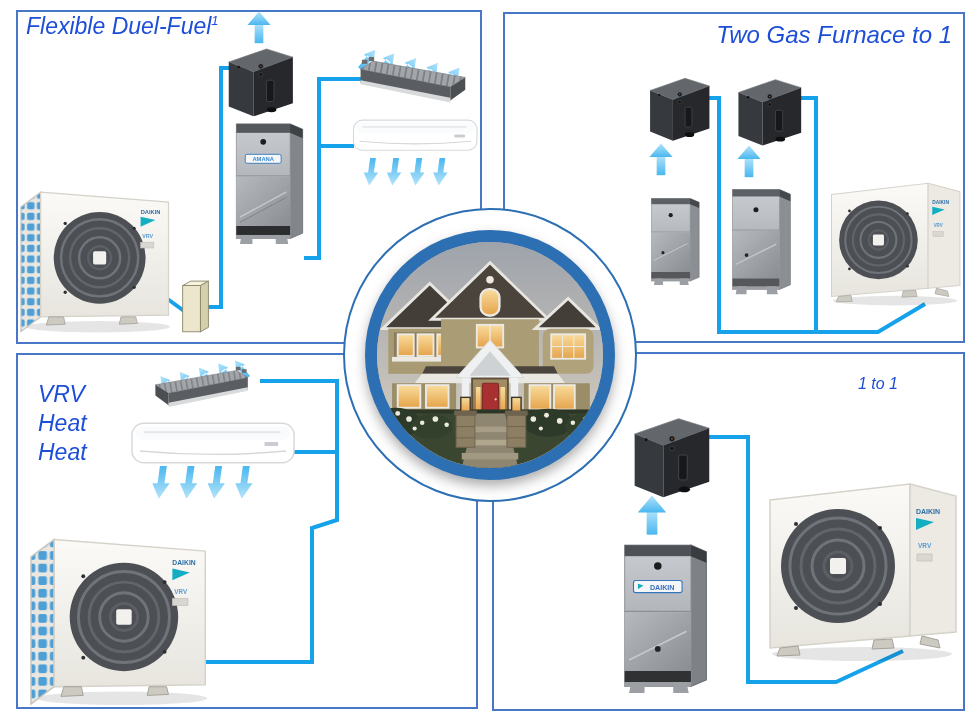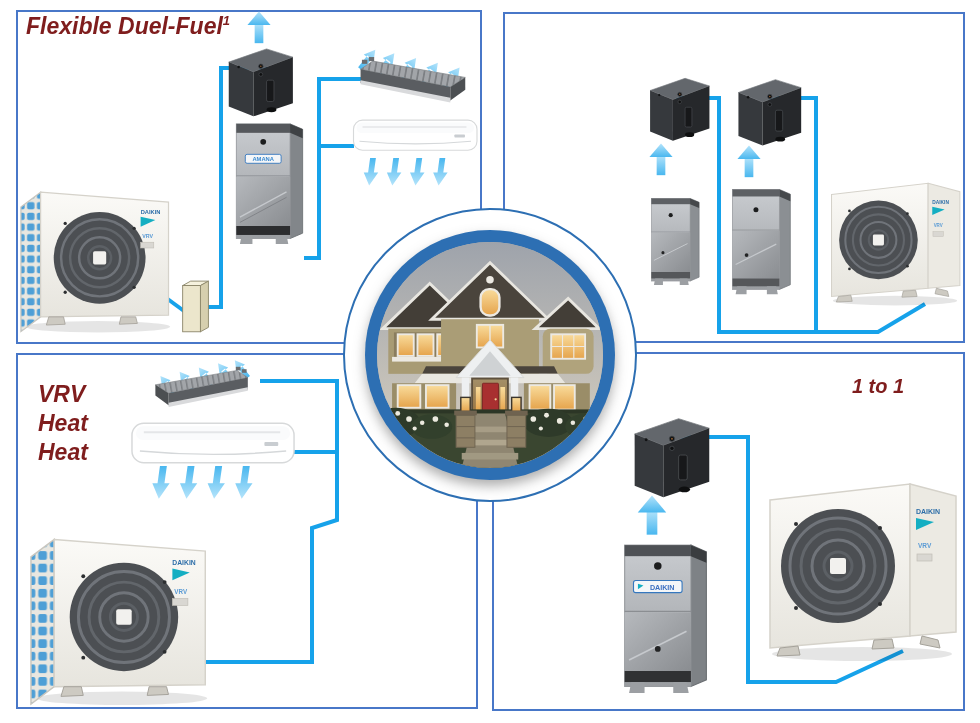--- a/index.html
+++ b/index.html
@@ -2,26 +2,26 @@
 <html><head>
 <meta charset="utf-8">
 <style>
   html,body{margin:0;padding:0;background:#fff;}
   #stage{position:relative;width:980px;height:723px;background:#fff;overflow:hidden;
          font-family:"Liberation Sans",sans-serif;}
   .panel{position:absolute;border:2px solid #4877c8;background:#fff;box-sizing:border-box;z-index:1;}
   .overlay{position:absolute;left:0;top:0;width:980px;height:723px;z-index:2;pointer-events:none;}
   .equip{position:absolute;z-index:3;}
   .flip{transform:scaleX(-1);}
-  .title{position:absolute;z-index:4;color:#7f1d1d;font-weight:bold;font-style:italic;line-height:1.05;}
+  .title{position:absolute;z-index:4;color:#1d4ed8;font-weight:normal;font-style:italic;line-height:1.05;}
   #title-tl{left:26px;top:14px;font-size:23px;}
   #title-tl sup{font-size:13px;}
   #title-tr{left:700px;top:22px;width:252px;text-align:right;font-size:24px;}
   #title-bl{left:38px;top:380px;font-size:23px;line-height:29px;}
-  #title-br{left:836px;top:376px;width:84px;text-align:center;font-size:20px;}
+  #title-br{left:836px;top:376px;width:84px;text-align:center;font-size:16px;}
   .circle-outer{position:absolute;left:343px;top:208px;width:294px;height:294px;border-radius:50%;
                 background:#fff;border:2px solid #2d6fb3;box-sizing:border-box;z-index:5;}
   .circle-thick{position:absolute;left:20px;top:20px;width:250px;height:250px;border-radius:50%;
                 background:#2d6fb3;box-shadow:0 6px 12px rgba(95,95,95,.5);}
   .house-circle{position:absolute;left:12px;top:12px;width:226px;height:226px;border-radius:50%;
                 overflow:hidden;background:#b9b6ae;}
   .defs-holder{position:absolute;width:0;height:0;overflow:hidden;}
 </style>
 </head>
 <body>
@@ -271,20 +271,21 @@
       <polyline points="354,146 319,146"></polyline>
       <polyline points="676,98 719,98 719,332 878,332 925,304"></polyline>
       <polyline points="762,98 816,98 816,332"></polyline>
       <polyline points="662,437 748,437 748,682 836,682 903,651"></polyline>
       <polyline points="260,381 337,381 337,520 312,528 312,662 202,662 188,649"></polyline>
       <polyline points="290,452 337,452"></polyline>
     </g>
   </svg>
 
   <div class="title" id="title-tl"><span>Flexible Duel-Fuel</span><sup>1</sup></div>
+  <div class="title" id="title-tr">Two Gas Furnace to 1</div>
   <div class="title" id="title-bl">
     <div>VRV</div>
     <div>Heat</div>
     <div>Heat</div>
   </div>
   <div class="title" id="title-br">1 to 1</div>
 
   <svg class="equip" style="left:16px;top:176px;width:164px;height:162px;" preserveAspectRatio="none">
       <use href="#ou-left"></use>
     </svg>

